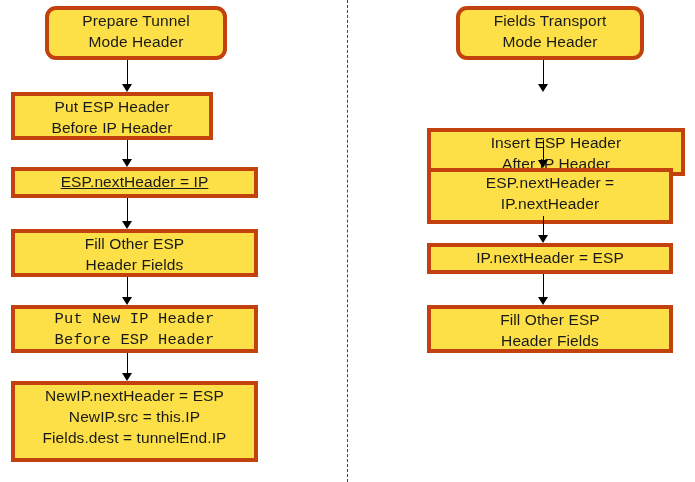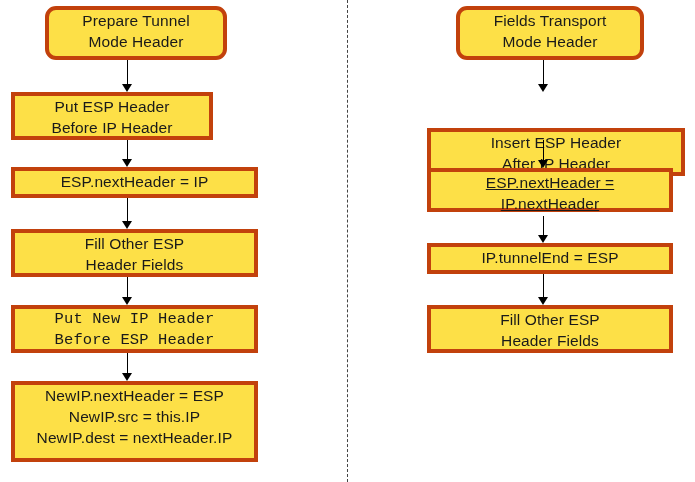--- a/index.html
+++ b/index.html
@@ -89,21 +89,21 @@
   <div class="node" style="left:11px; top:92px; width:202px; height:48px;">
     <span class="node-text">Put ESP Header
 Before IP Header</span>
   </div>
 
   <div class="connector" style="left:120px; top:140px; height:27px;">
     <span class="shaft"></span>
     <span class="head"></span>
   </div>
 
-  <div class="node" style="left:11px; top:167px; width:247px; height:31px;">
+  <div class="node" style="left:11px; top:167px; width:247px; height:31px;text-decoration:underline;">
     <span class="node-text">ESP.nextHeader = IP</span>
   </div>
 
   <div class="connector" style="left:120px; top:198px; height:31px;">
     <span class="shaft"></span>
     <span class="head"></span>
   </div>
 
   <div class="node" style="left:11px; top:229px; width:247px; height:48px;">
     <span class="node-text">Fill Other ESP
@@ -121,21 +121,21 @@
   </div>
 
   <div class="connector" style="left:120px; top:353px; height:28px;">
     <span class="shaft"></span>
     <span class="head"></span>
   </div>
 
   <div class="node" style="left:11px; top:381px; width:247px; height:81px;">
     <span class="node-text">NewIP.nextHeader = ESP
 NewIP.src = this.IP
-NewIP.dest = nextHeader.IP</span>
+Fields.dest = tunnelEnd.IP</span>
   </div>
 
   <div class="divider"></div>
 
   <div class="node rounded" style="left:456px; top:6px; width:188px; height:54px;">
     <span class="node-text">Fields Transport
 Mode Header</span>
   </div>
 
   <div class="connector" style="left:536px; top:60px; height:32px;">
@@ -146,32 +146,32 @@
   <div class="node" style="left:427px; top:92px; width:258px; height:48px;margin-top:36px;">
     <span class="node-text">Insert ESP Header
 After IP Header</span>
   </div>
 
   <div class="connector" style="left:536px; top:140px; height:28px;">
     <span class="shaft"></span>
     <span class="head"></span>
   </div>
 
-  <div class="node" style="left:427px; top:168px; width:246px; height:44px;text-decoration:underline;">
+  <div class="node" style="left:427px; top:168px; width:246px; height:56px;">
     <span class="node-text">ESP.nextHeader =
 IP.nextHeader</span>
   </div>
 
   <div class="connector" style="left:536px; top:216px; height:27px;">
     <span class="shaft"></span>
     <span class="head"></span>
   </div>
 
   <div class="node" style="left:427px; top:243px; width:246px; height:31px;">
-    <span class="node-text">IP.tunnelEnd = ESP</span>
+    <span class="node-text">IP.nextHeader = ESP</span>
   </div>
 
   <div class="connector" style="left:536px; top:274px; height:31px;">
     <span class="shaft"></span>
     <span class="head"></span>
   </div>
 
   <div class="node" style="left:427px; top:305px; width:246px; height:48px;">
     <span class="node-text">Fill Other ESP
 Header Fields</span>

